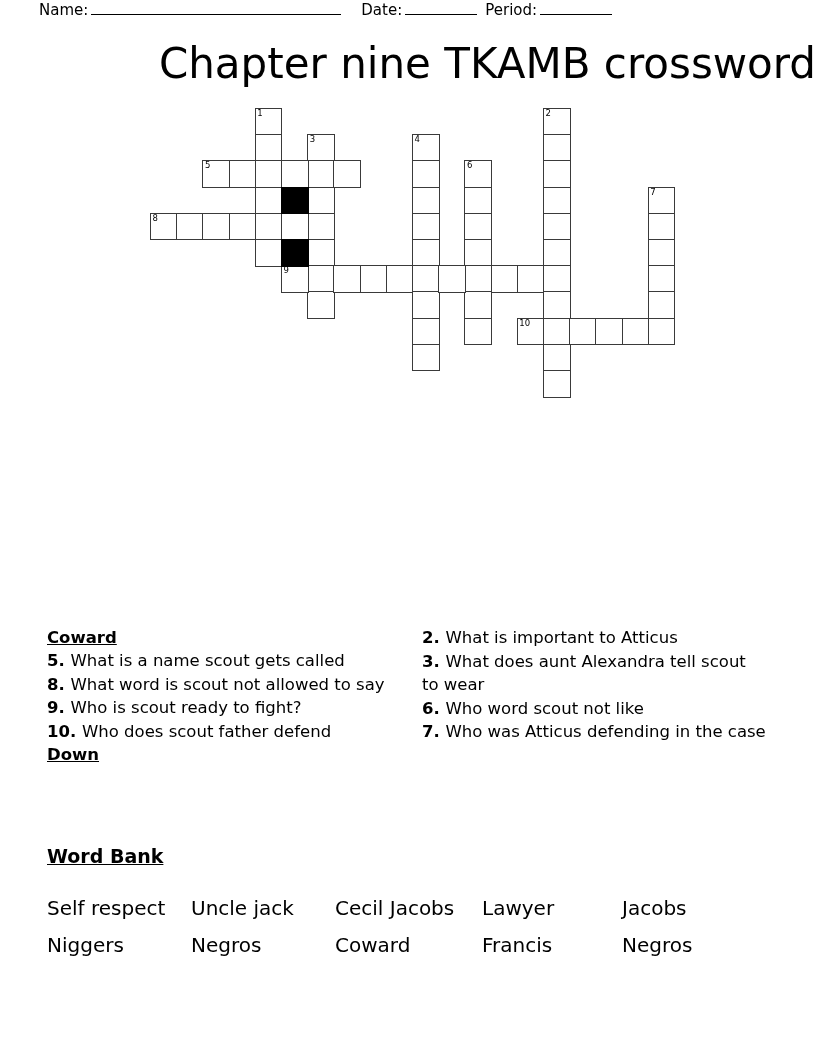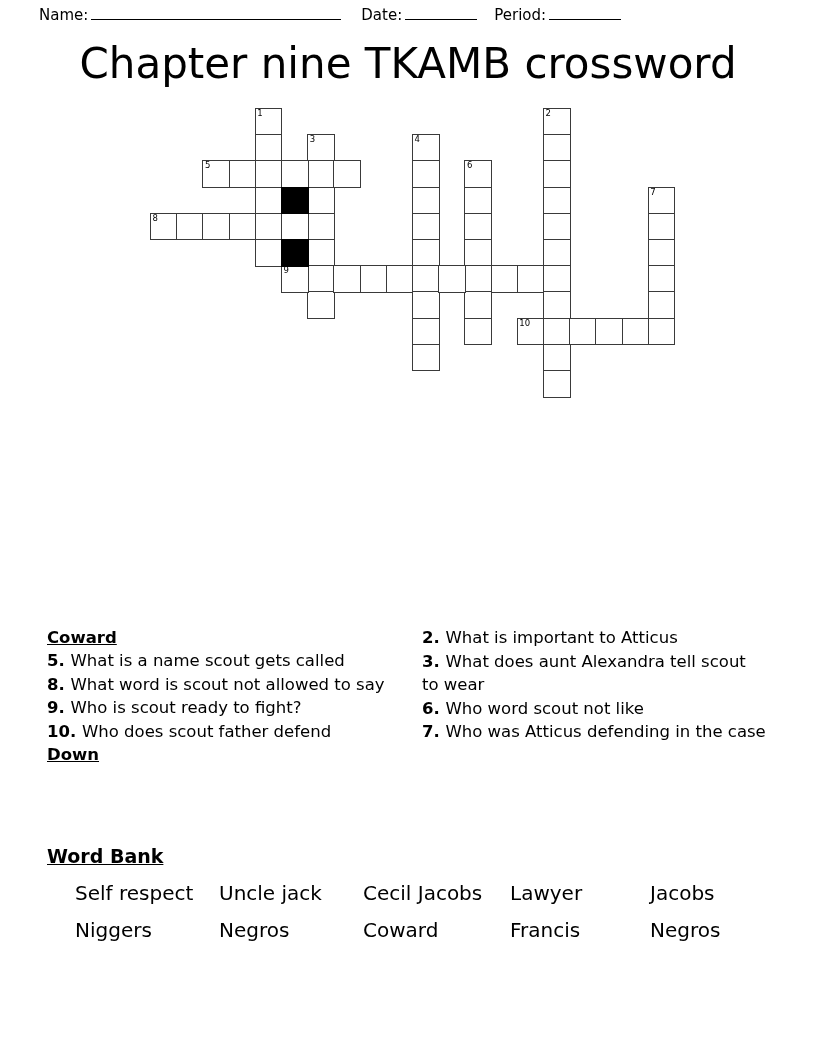--- a/index.html
+++ b/index.html
@@ -18,46 +18,46 @@
   }
 
   
   #header-line {
     position: absolute;
     left: 0;
     top: 0;
     width: 656px;
     height: 24px;
     display: flex;
-    align-items: flex-end;
+    align-items: flex-start;
     font-size: 15px;
     white-space: nowrap;
   }
   .hdr-field { display: inline-flex; align-items: baseline; }
   .hdr-label { font-size: 15px; }
   .hdr-rule {
     display: inline-block;
     border-bottom: 1.2px solid #000;
     height: 14px;
     margin-left: 3px;
   }
   #name-field { margin-left: 39px; }
   #name-rule { width: 250px; }
   #date-field { margin-left: 20px; }
   #date-rule { width: 72px; }
-  #period-field { margin-left: 17px; }
+  #period-field { margin-left: 8px; }
   #period-rule { width: 72px; }
 
   
   #page-title {
     position: absolute;
     left: 0;
     top: 38px;
     width: 816px;
-    text-align: center;
+    text-align: right;
     font-size: 42px;
     font-weight: normal;
     letter-spacing: 0px;
     line-height: 52px;
     font-family: "DejaVu Sans", sans-serif;
   }
 
   
   #crossword-grid {
     position: absolute;
@@ -132,25 +132,24 @@
     display: block;
     margin-bottom: 9px;
   }
   .wb-row {
     display: block;
     height: 37px;
     position: relative;
   }
   .wb-cell {
     position: absolute;
-    top: 0;
+    top: 15px;
     font-size: 20px;
     line-height: 30px;
     white-space: nowrap;
-    margin-left: 28px;
   }
 </style>
 </head>
 <body>
 
 <div id="header-line">
   <span class="hdr-field" id="name-field">
     <span class="hdr-label">Name:</span>
     <span class="hdr-rule" id="name-rule"></span>
   </span>

